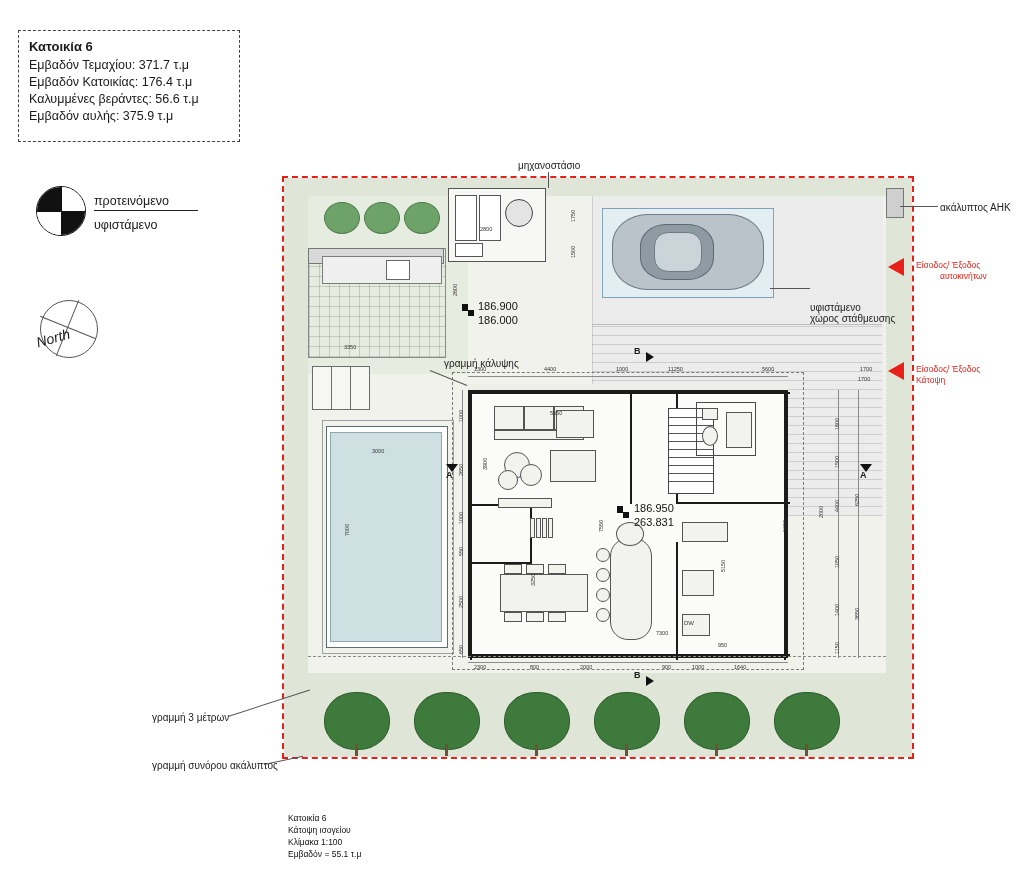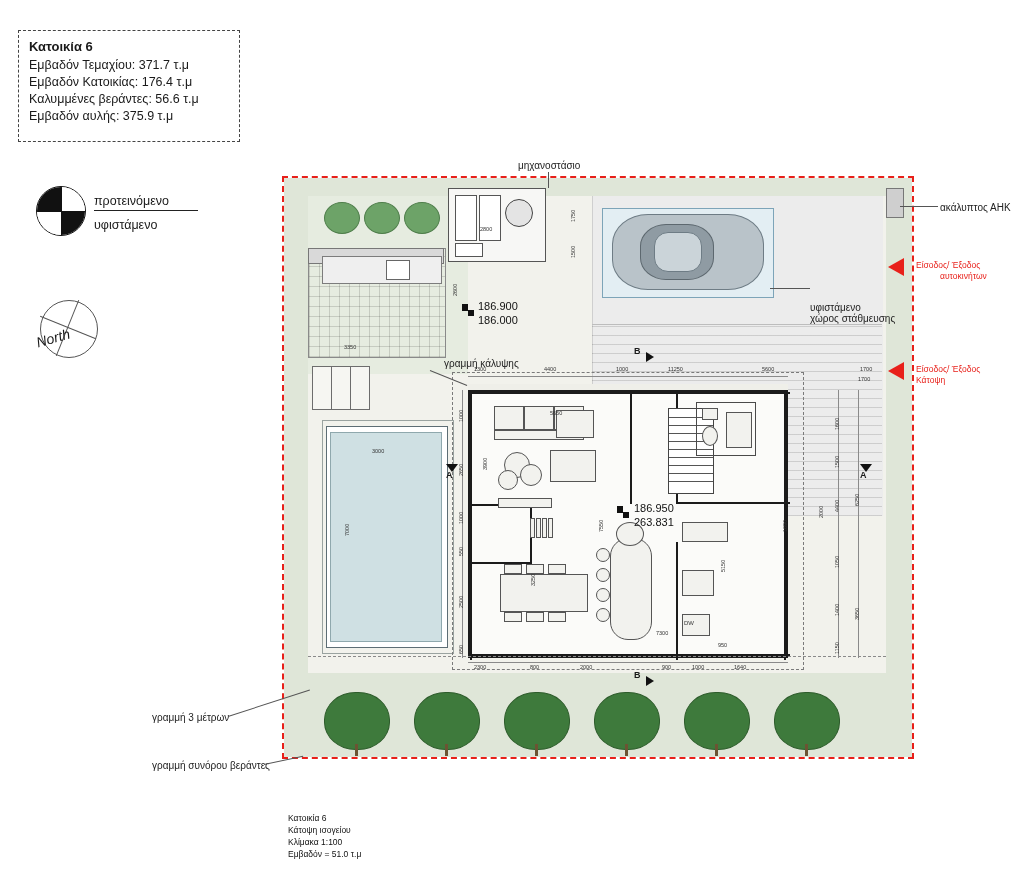--- a/index.html
+++ b/index.html
@@ -552,31 +552,31 @@
   <div class="callout abs" style="left:810px;top:302px;">υφιστάμενο</div>
   <div class="callout abs" style="left:810px;top:313px;">χώρος στάθμευσης</div>
   <div class="leader abs" style="left:770px;top:288px;width:40px;"></div>
 
   <div class="callout abs" style="left:444px;top:358px;">γραμμή κάλυψης</div>
   <div class="leader abs" style="left:430px;top:370px;width:40px;transform:rotate(22deg);transform-origin:left center;"></div>
 
   <div class="callout abs" style="left:152px;top:712px;text-align:right;">γραμμή 3 μέτρων</div>
   <div class="leader abs" style="left:228px;top:716px;width:86px;transform:rotate(-18deg);transform-origin:left center;"></div>
 
-  <div class="callout abs" style="left:152px;top:760px;">γραμμή συνόρου βεράντες</div>
+  <div class="callout abs" style="left:152px;top:760px;">γραμμή συνόρου ακάλυπτος</div>
   <div class="leader abs" style="left:264px;top:764px;width:40px;transform:rotate(-12deg);transform-origin:left center;"></div>
 
   <div class="red-arrow abs" style="left:888px;top:258px;"></div>
   <div class="red-label abs" style="left:916px;top:260px;">Είσοδος/ Έξοδος</div>
   <div class="red-label abs" style="left:940px;top:271px;">αυτοκινήτων</div>
 
   <div class="red-arrow abs" style="left:888px;top:362px;"></div>
   <div class="red-label abs" style="left:916px;top:364px;">Είσοδος/ Έξοδος</div>
   <div class="red-label abs" style="left:916px;top:375px;">Κάτοψη</div>
 
   <div id="title-block" class="abs">
     <div>Κατοικία 6</div>
     <div>Κάτοψη ισογείου</div>
     <div>Κλίμακα 1:100</div>
-    <div>Εμβαδόν = 51.0 τ.μ</div>
+    <div>Εμβαδόν = 55.1 τ.μ</div>
   </div>
 
 </div>
 
 </body></html>

